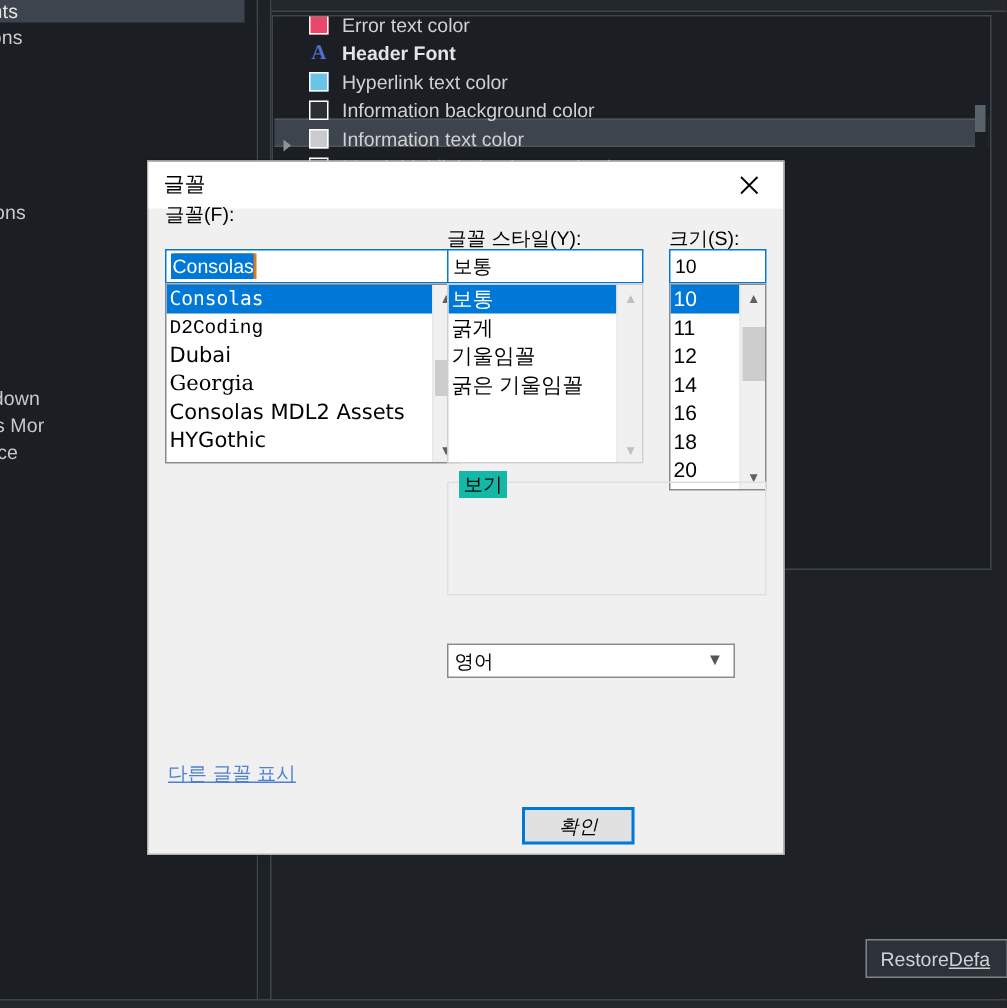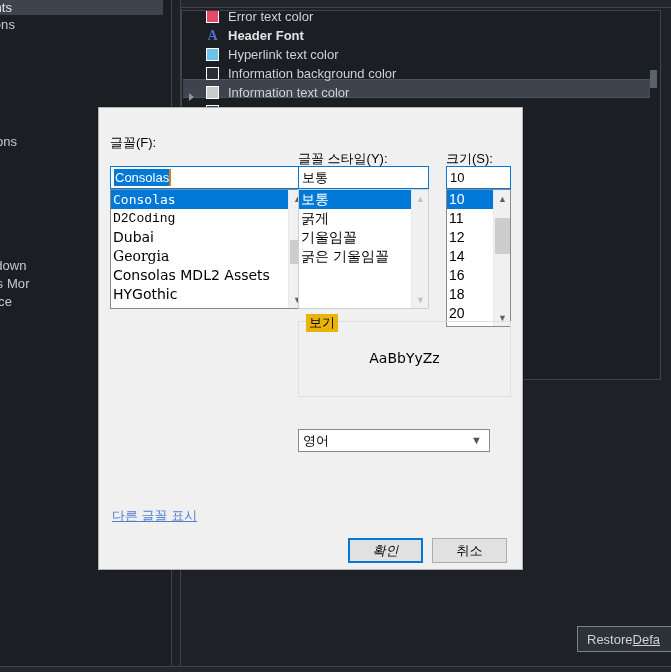--- a/index.html
+++ b/index.html
@@ -209,21 +209,21 @@
     background: #cdcdcd;
   }
   .sb.dim .arrow { color: #c0c0c0; }
 
   .group {
     position: absolute;
     border: 1px solid #dfdfdf;
   }
   .group-title {
     position: absolute; top: -8px; left: 7px;
-    background: #eab308; padding: 0 3px;
+    background: #14b8a6; padding: 0 3px;
     font-size: 13px; color: #000;
   }
   #preview-text {
     position: absolute; left: 0; right: 0; top: 28px;
     text-align: center; font-size: 14px; color: #000;
     font-family: "DejaVu Sans", sans-serif;
   }
 
   #script-select {
     position: absolute;
@@ -338,20 +338,28 @@
       <span>Restore </span>
         <u>Defa</u>
     </div>
   </div>
 
   <div id="bg-bottom-bar"></div>
 </div>
 
 <div id="font-dialog">
 
+  <div id="dlg-titlebar">
+    <div id="dlg-title">글꼴</div>
+    <div id="dlg-close">
+      <svg width="13" height="13" viewBox="0 0 13 13">
+          <path d="M1 1 L12 12 M12 1 L1 12" stroke="#000" stroke-width="1.2" fill="none"></path>
+        </svg>
+    </div>
+  </div>
 
   <div class="dlg-label" style="left:11px; top:26px;">글꼴(F):</div>
   <div class="dlg-input" style="left:11px; top:58px; width:196px;">
     <span class="sel-text">Consolas</span>
   </div>
   <div class="dlg-list" style="left:11px; top:81px; width:196px; height:120px;">
     <div class="opts">
       <div class="dlg-opt f-consolas selected">Consolas</div>
       <div class="dlg-opt f-mono">D2Coding</div>
       <div class="dlg-opt f-sans">Dubai</div>
@@ -399,26 +407,24 @@
     </div>
     <div class="sb">
       <div class="arrow up">▲</div>
       <div class="thumb" style="top:28px; height:36px;"></div>
       <div class="arrow dn">▼</div>
     </div>
   </div>
 
   <div class="group" style="left:199px; top:213px; width:213px; height:76px;">
     <div class="group-title">보기</div>
-    <div id="preview-text">AaBbYyZz</div>
   </div>
 
   <div class="dlg-label" style="left:199px; top:304px;margin-top:14px;">스크립트(R):</div>
   <div id="script-select" style="left:199px; top:321px; width:192px;">
     <span>영어</span>
     <span class="chev">▼</span>
   </div>
 
   <div id="show-more-link" style="left:13px; top:399px;">다른 글꼴 표시</div>
 
   <div class="dlg-btn default" style="left:249px; top:430px;">확인</div>
-  <div class="dlg-btn" style="left:333px; top:430px;">취소</div>
 </div>
 
 </body></html>

